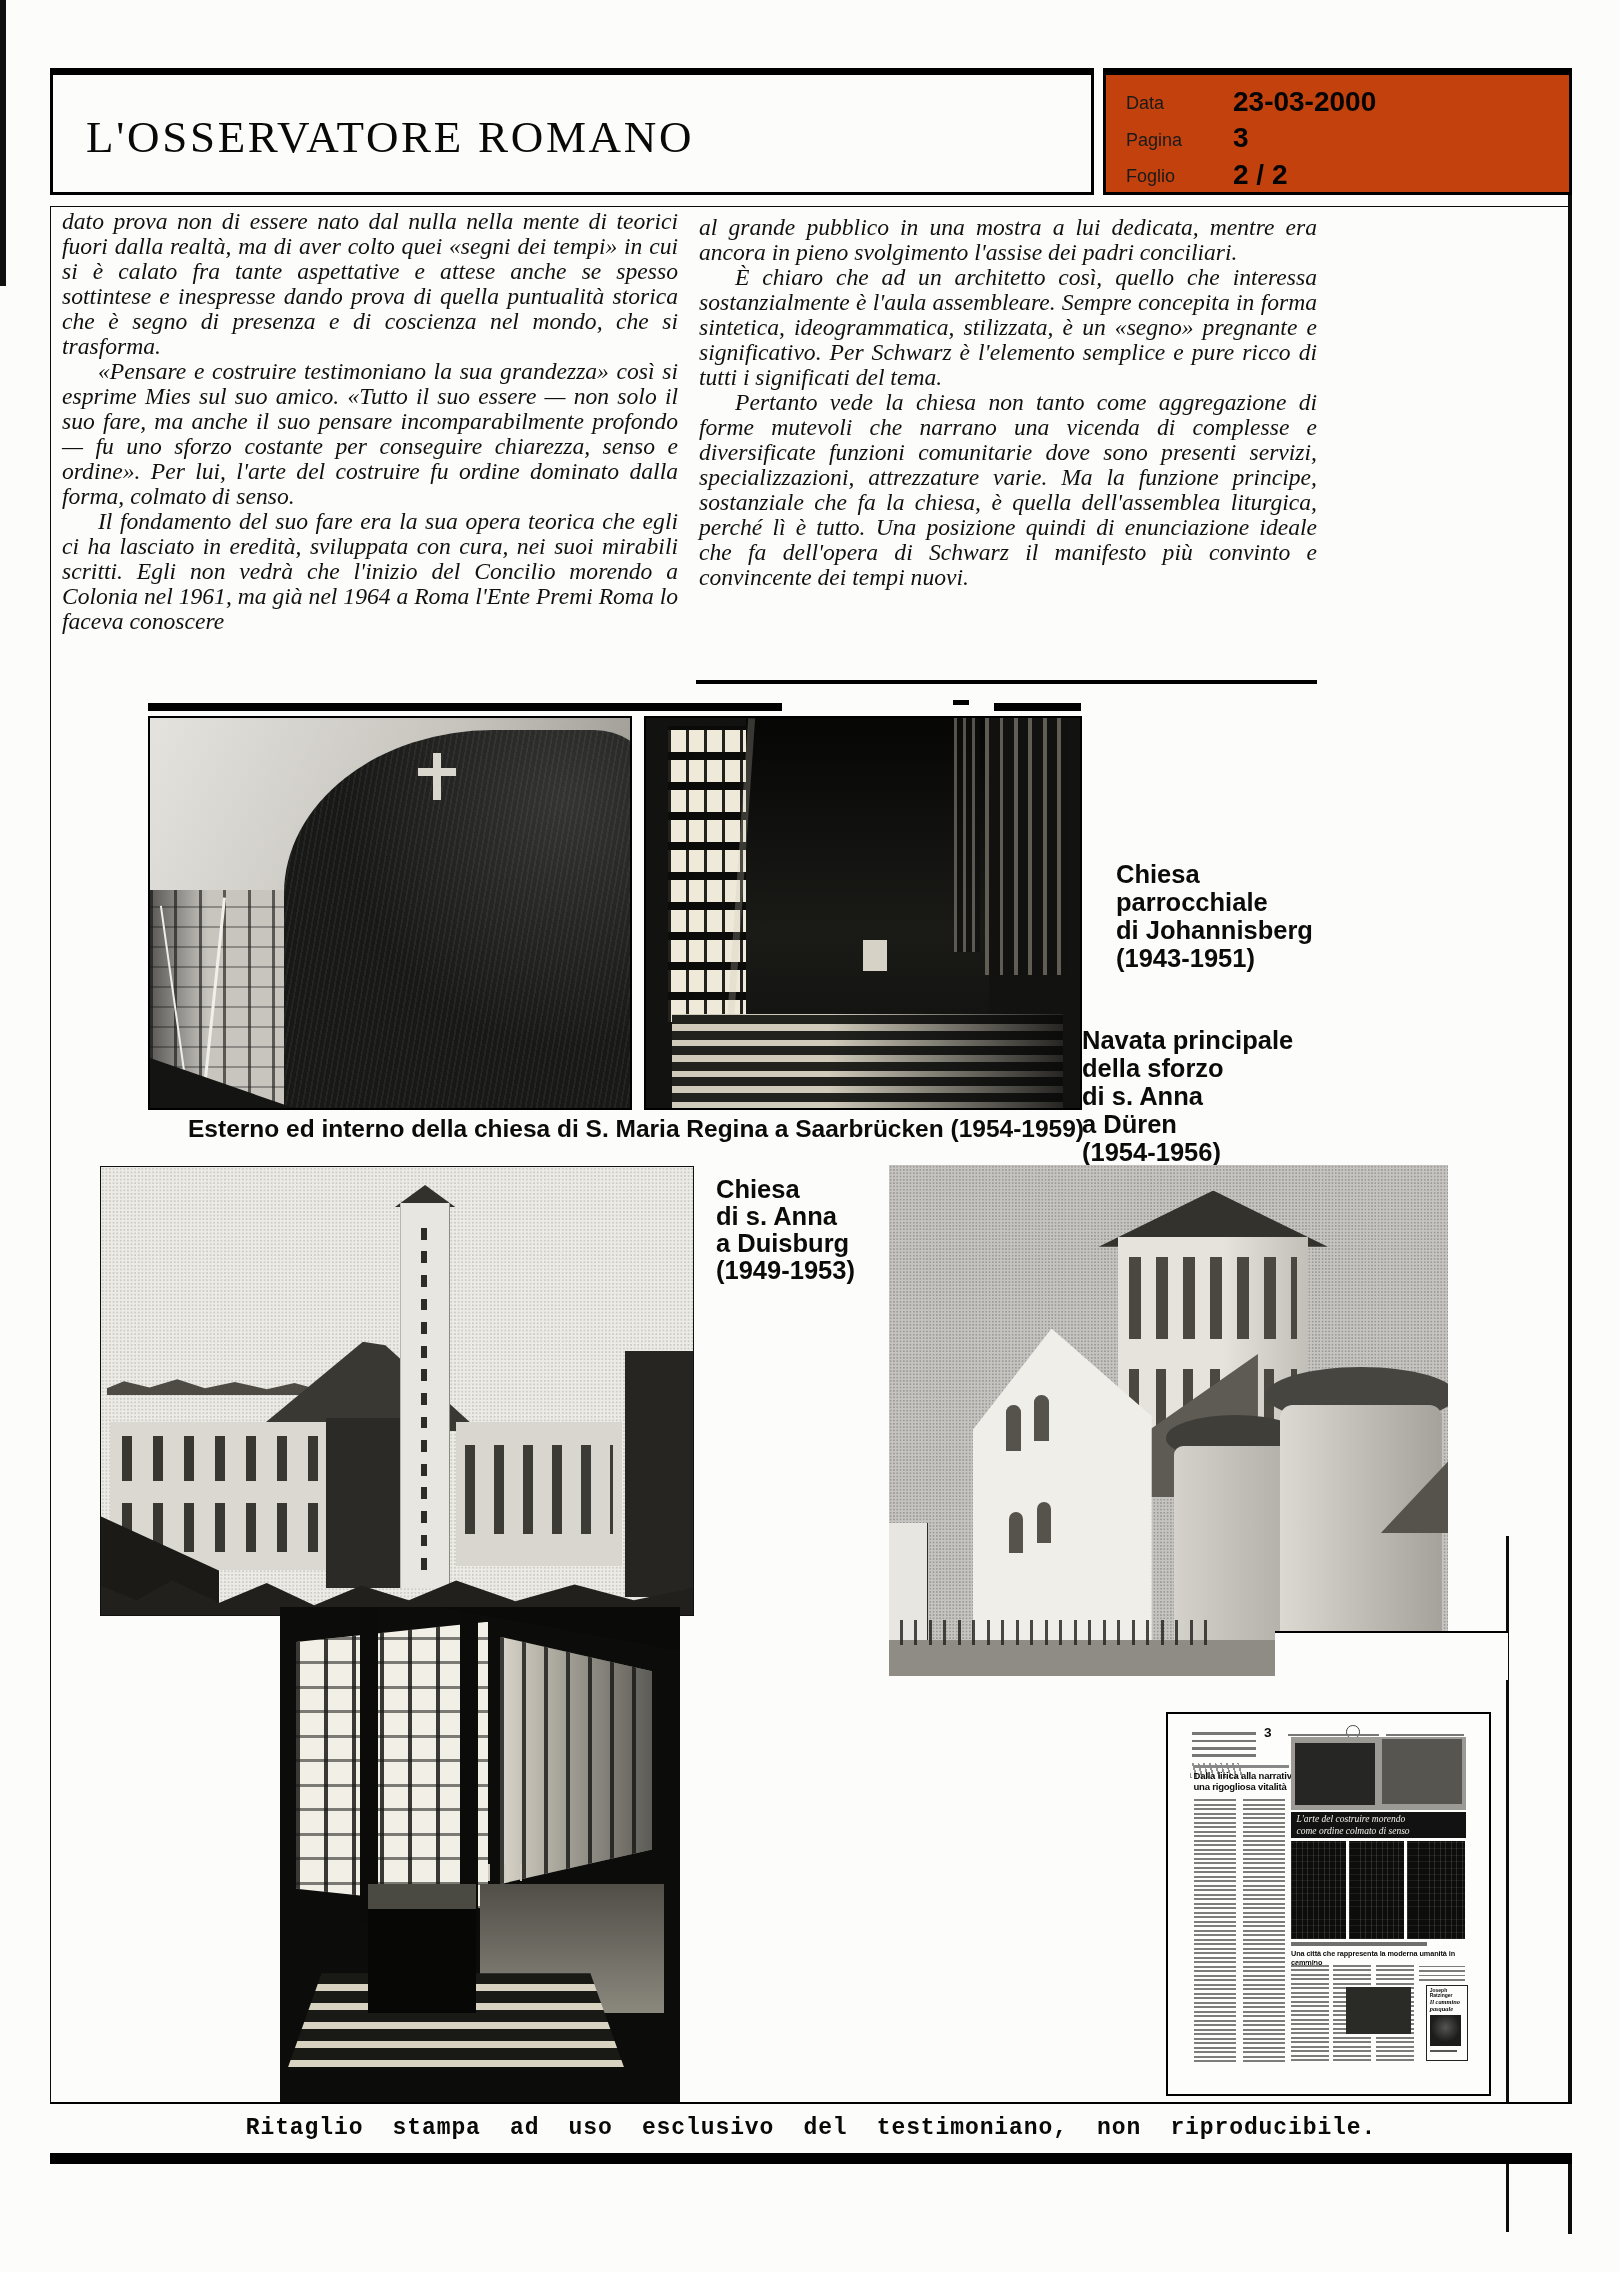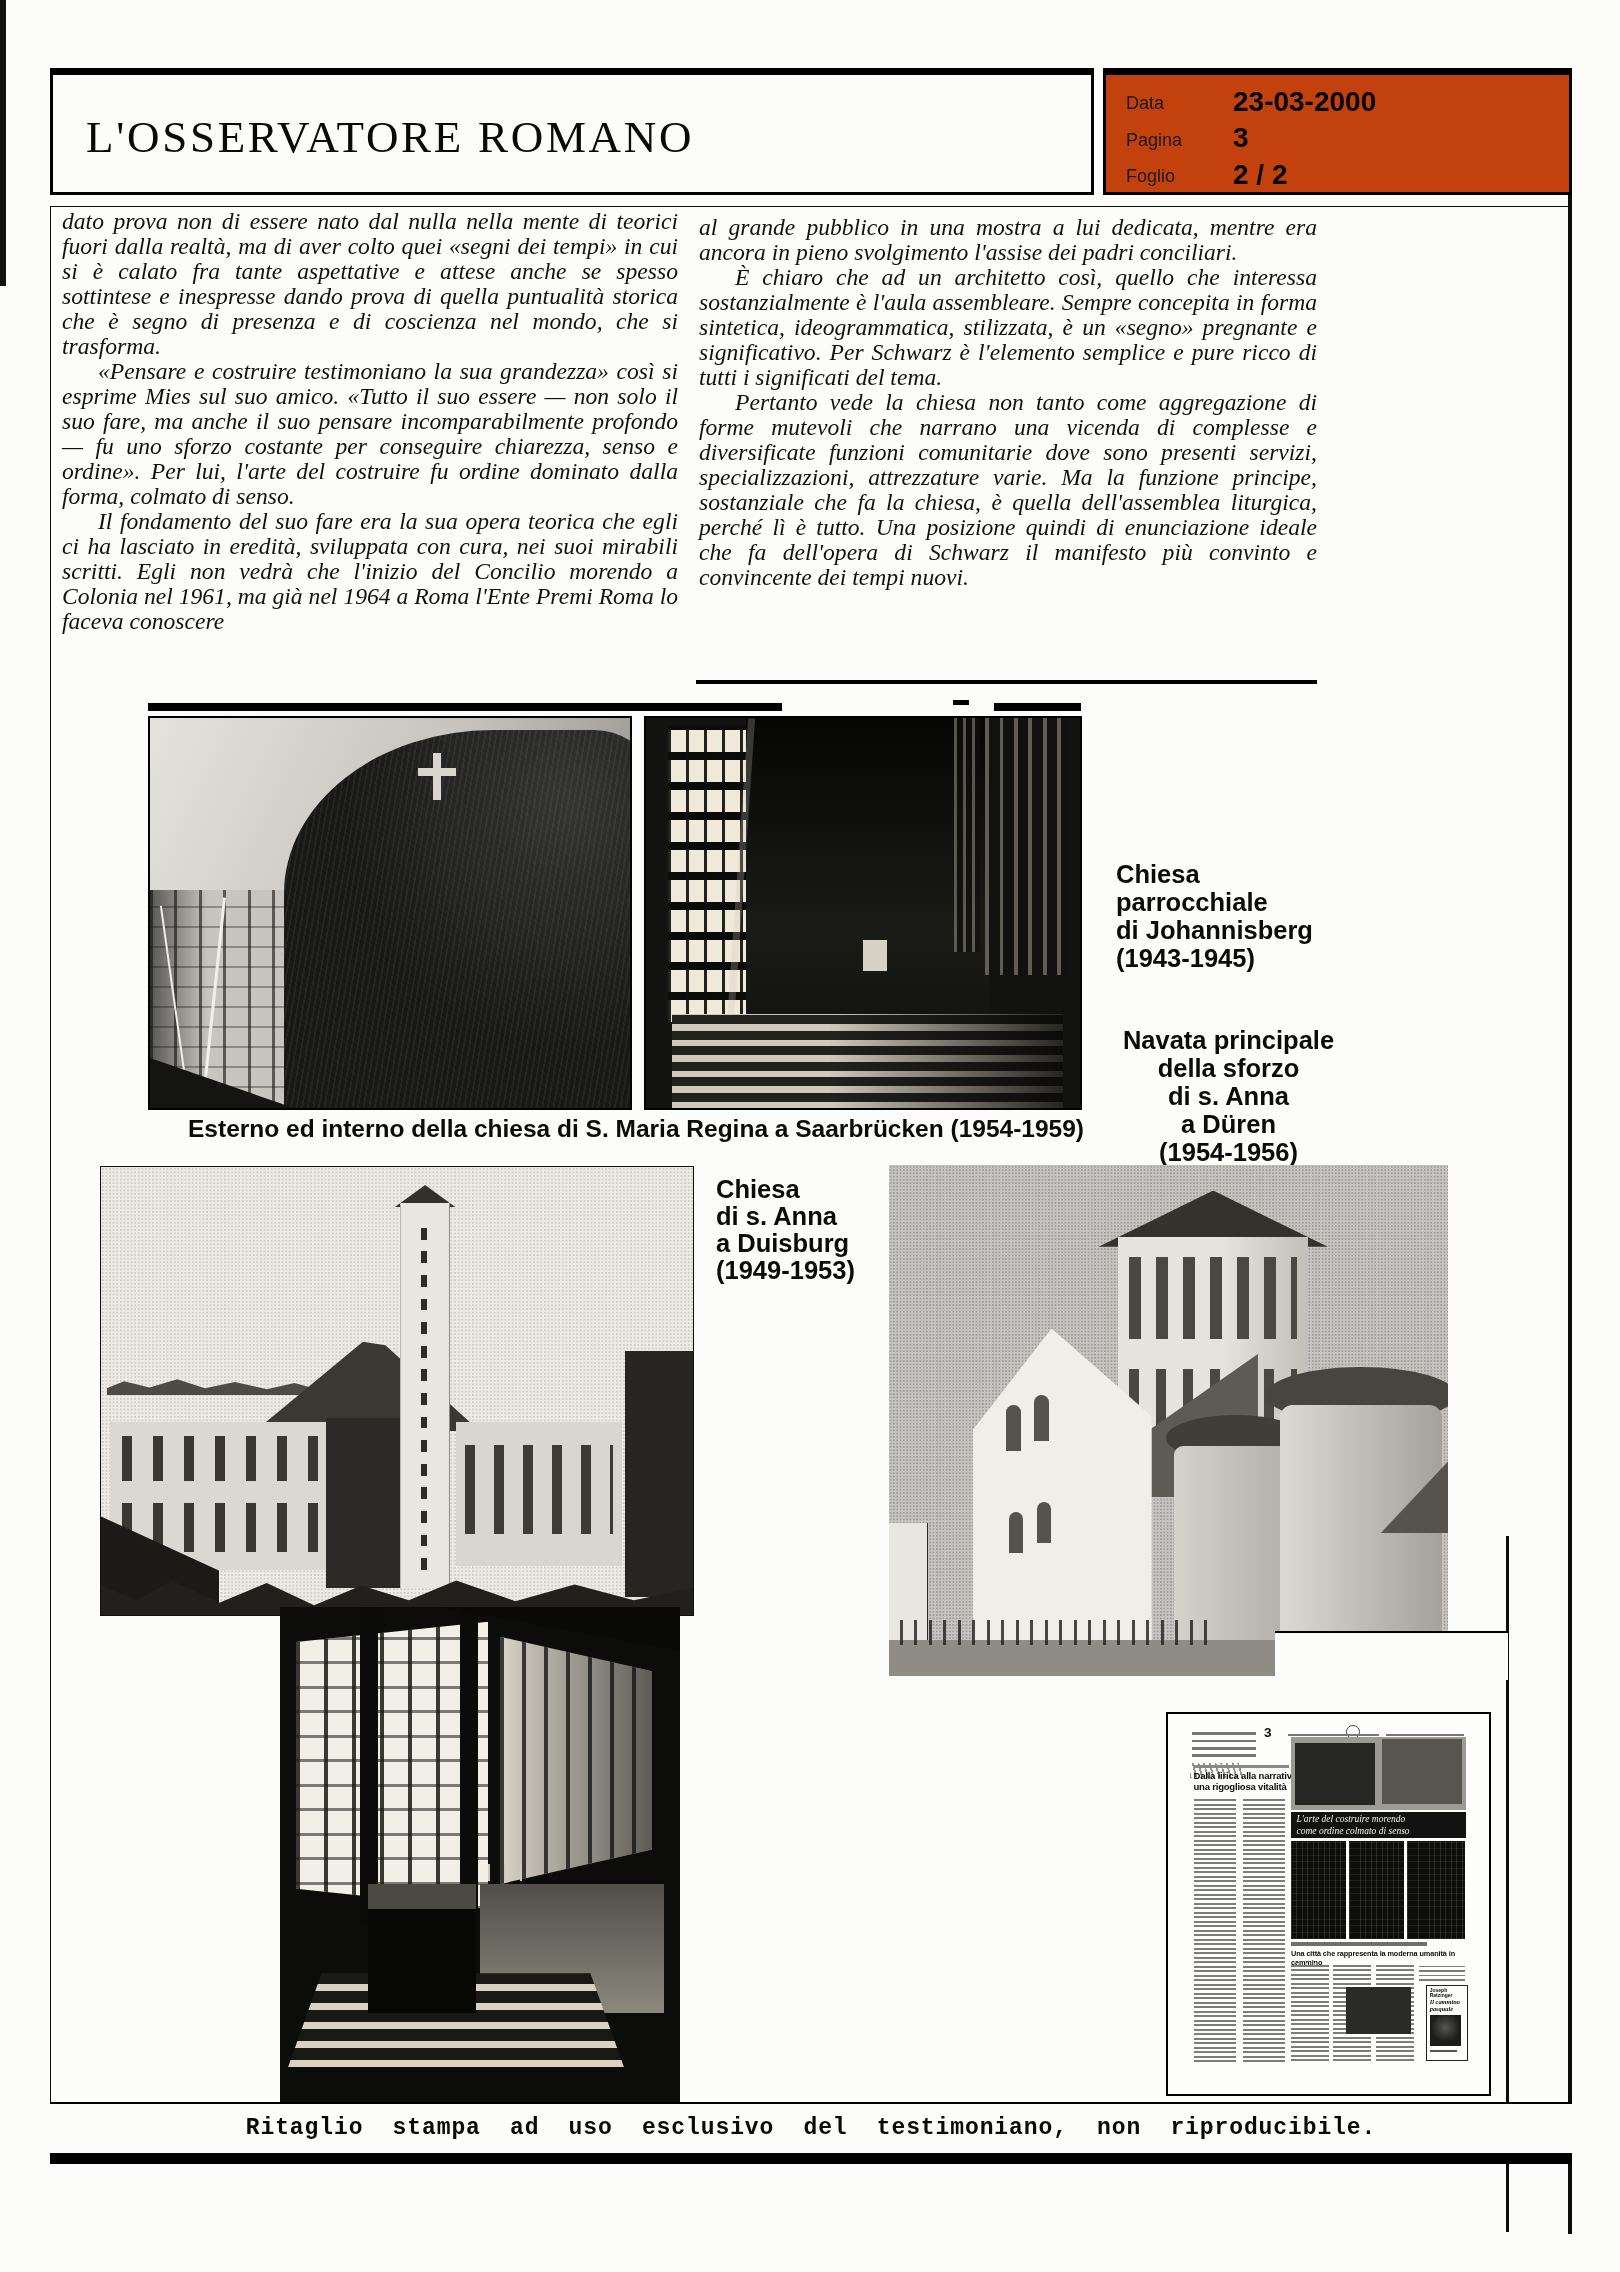--- a/index.html
+++ b/index.html
@@ -35,21 +35,21 @@
   .col-right{left:699px;top:215px;width:618px;}
   .rule-right{left:696px;top:680px;width:621px;height:3.6px;background:#000;}
   .bar-seg1{left:148px;top:703px;width:634px;height:8.2px;background:#000;}
   .bar-dash{left:953px;top:700px;width:16.4px;height:4.5px;background:#000;}
   .bar-seg2{left:994px;top:703px;width:87px;height:8.2px;background:#000;}
 
   
   .cap{font-family:"Liberation Sans",sans-serif;font-weight:bold;color:#0b0b0b;}
   .cap-ab{left:136px;top:1115px;width:1000px;text-align:center;font-size:24.5px;}
   .cap-joh{left:1116px;top:860px;font-size:25.5px;line-height:28px;}
-  .cap-due{left:1082px;top:1026px;width:293px;text-align:center;font-size:25.5px;line-height:28px;}
+  .cap-due{left:1082px;top:1026px;width:293px;text-align:left;font-size:25.5px;line-height:28px;}
   .cap-dui{left:716px;top:1176px;font-size:25.5px;line-height:27px;z-index:2;}
 
   
   .ph{overflow:hidden;}
   .ph>div{position:absolute;}
 
   .photo-a{left:148px;top:716px;width:484px;height:394px;border:2.7px solid #000;background:#b4b1ab;z-index:1;}
   .a-sky{left:0;top:0;right:0;height:58%;background:linear-gradient(115deg,#e5e3de 0%,#c6c3bd 55%,#8f8c86 100%);}
   .a-bldg{left:0;top:44%;width:42%;height:56%;background:#c8c5bf;
     background-image:repeating-linear-gradient(90deg,rgba(30,30,28,.65) 0 2.7px,transparent 2.7px 24.5px),
@@ -242,21 +242,21 @@
     <div class="b-stairs"></div>
     <div class="b-stairfade"></div>
   </div>
 
   <div class="abs cap cap-ab">Esterno ed interno della chiesa di S. Maria Regina a Saarbrücken (1954-1959)</div>
 
   <div class="abs cap cap-joh">
     <div>Chiesa</div>
     <div>parrocchiale</div>
     <div>di Johannisberg</div>
-    <div>(1943-1945)</div>
+    <div>(1943-1951)</div>
   </div>
 
   <div class="abs cap cap-due">
     <div>Navata principale</div>
     <div>della sforzo</div>
     <div>di s. Anna</div>
     <div>a Düren</div>
     <div>(1954-1956)</div>
   </div>
 

